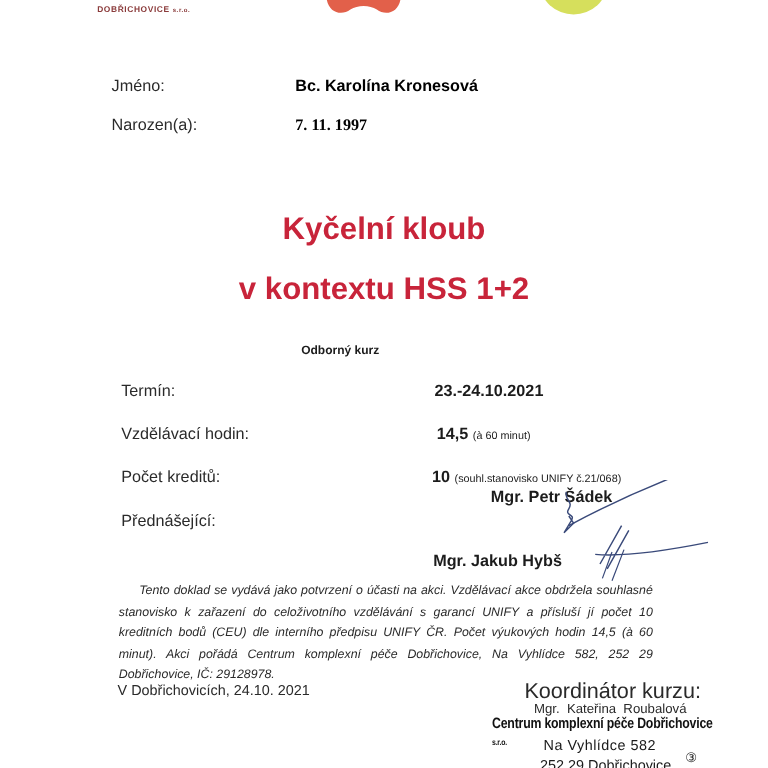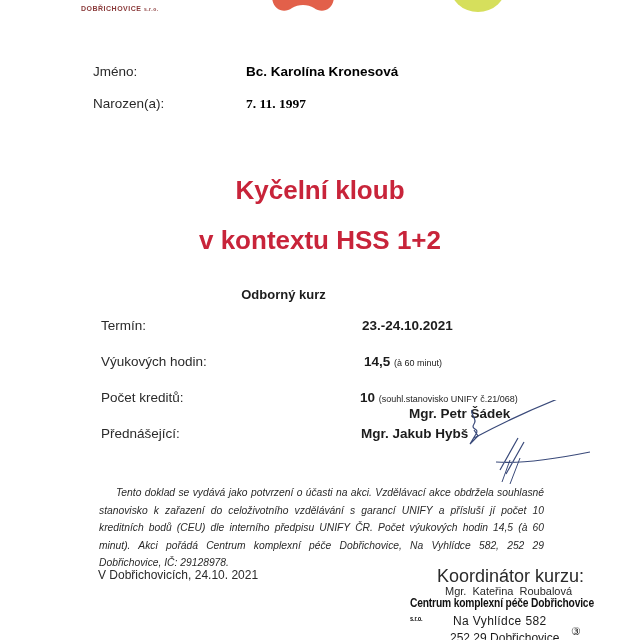--- a/index.html
+++ b/index.html
@@ -26,21 +26,21 @@
     }
     .field-label { font-size: 13.5px; color: #2a2a2a; }
     .field-value { font-size: 13.5px; font-weight: bold; color: #000000; }
     .title {
       left: 0; width: 640px; text-align: center;
       font-size: 26px; font-weight: bold;
       line-height: 44px;
     }
     .subtitle {
       left: 0; width: 567px; text-align: center; top: 287px;
-      font-size: 13px; font-weight: bold; color: #1c1c1c;
+      font-size: 10px; font-weight: bold; color: #1c1c1c;
     }
     .row-label { left: 101px; font-size: 13.5px; color: #2a2a2a; }
     .row-value { font-size: 13.5px; font-weight: bold; color: #1c1c1c; }
     .row-value small { font-size: 9px; font-weight: normal; }
     .para {
       left: 99px; top: 484px; width: 445px;
       font-size: 10.3px; font-style: italic; line-height: 17.5px;
       color: #2a2a2a; text-align: justify;
       text-indent: 17px;
     }
@@ -75,35 +75,35 @@
 <div class="abs field-label" style="left:93px; top:96px;">Narozen(a):</div>
 <div class="abs field-value" style="left:246px; top:96px;font-family:Liberation Serif, serif;">7. 11. 1997</div>
 
 <div class="abs title" style="top:168px; color:#c8243a;">Kyčelní kloub</div>
 <div class="abs title" style="top:218px; color:#c8243a;">v kontextu HSS 1+2</div>
 <div class="abs subtitle">Odborný  kurz</div>
 
 <div class="abs row-label" style="top:318px;">Termín:</div>
 <div class="abs row-value" style="left:362px; top:318px;">23.-24.10.2021</div>
 
-<div class="abs row-label" style="top:354px;">Výukových hodin:</div>
+<div class="abs row-label" style="top:354px;">Vzdělávací hodin:</div>
 <div class="abs row-value" style="left:364px; top:354px;">
   <span>14,5</span>
   <small>(à 60 minut)</small>
 </div>
 
 <div class="abs row-label" style="top:390px;">Počet kreditů:</div>
 <div class="abs row-value" style="left:360px; top:390px;">
   <span>10</span>
   <small>(souhl.stanovisko UNIFY č.21/068)</small>
 </div>
 
 <div class="abs row-label" style="top:426px;">Přednášející:</div>
 <div class="abs row-value" style="left:361px; top:406px;margin-left:48px;">Mgr. Petr Šádek</div>
-<div class="abs row-value" style="left:361px; top:426px;">Mgr. Jakub Hybš</div>
+<div class="abs row-value" style="left:361px; top:460px;">Mgr. Jakub Hybš</div>
 
 <svg class="abs sig" viewBox="0 0 160 100">
   <path d="M32 10 C30 16 38 18 34 24 C30 30 40 28 36 34 L30 44 L38 36 L34 30" fill="none" stroke="#3a4a7a" stroke-width="1.2"></path>
   <path d="M34 38 C60 24 90 10 120 -2" fill="none" stroke="#3a4a7a" stroke-width="1.2"></path>
   <path d="M60 70 L78 38 M66 74 L84 42 M56 62 C80 64 110 60 150 52" fill="none" stroke="#3a4a7a" stroke-width="1.2"></path>
   <path d="M62 82 L70 60 M70 84 L80 58" fill="none" stroke="#3a4a7a" stroke-width="1"></path>
 </svg>
 
 <div class="abs para">Tento doklad se vydává jako potvrzení o účasti na akci. Vzdělávací akce obdržela souhlasné stanovisko k zařazení do celoživotního vzdělávání s garancí UNIFY a přísluší jí počet 10 kreditních bodů (CEU) dle interního předpisu UNIFY ČR. Počet výukových hodin 14,5 (à 60 minut). Akci pořádá Centrum komplexní péče Dobřichovice, Na Vyhlídce 582, 252 29 Dobřichovice, IČ: 29128978.</div>
 

